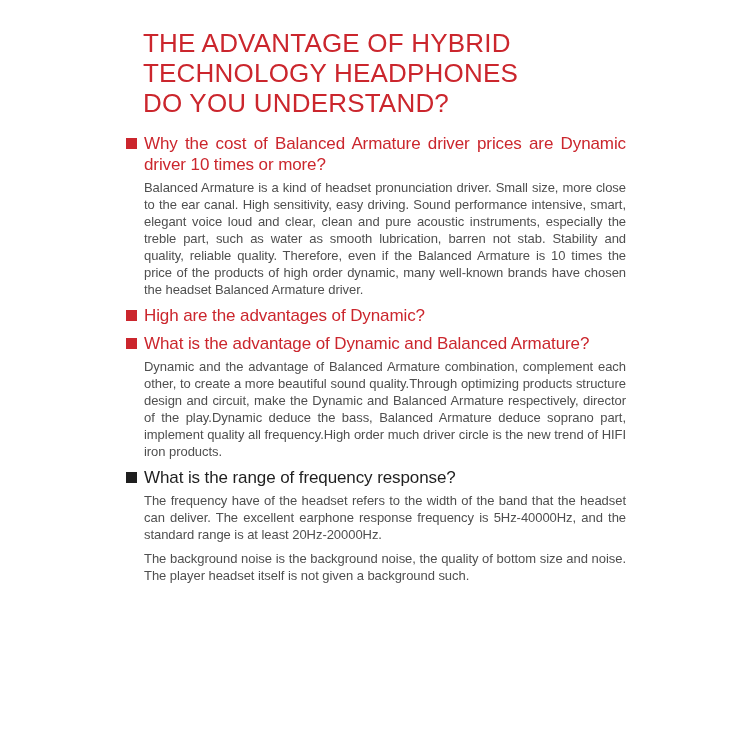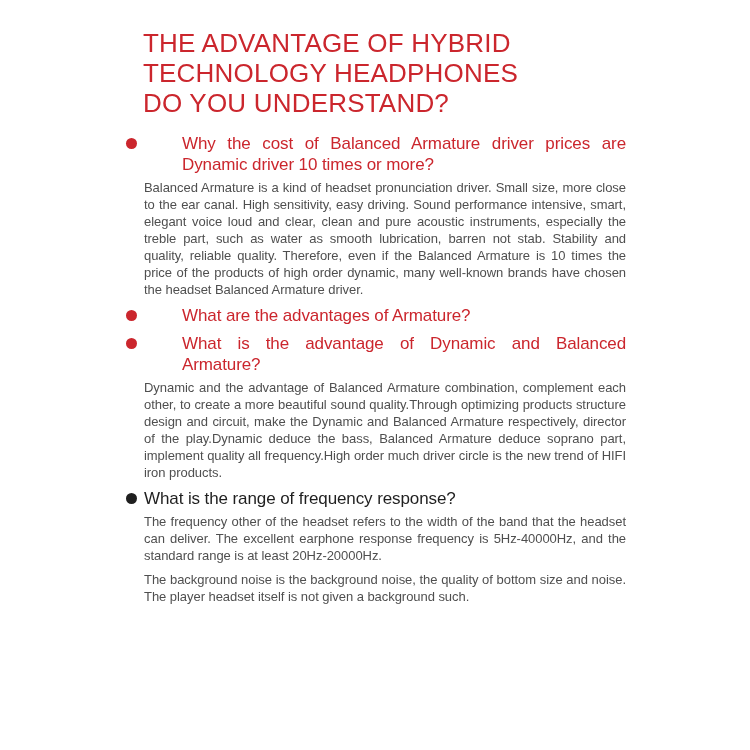--- a/index.html
+++ b/index.html
@@ -1,21 +1,21 @@
 <!DOCTYPE html>
 <html style="--accent-red: #cb262d; --heading-black: #1f1f1f; --body-gray: #4f4f4f; --page-bg: #ffffff;"><head>
 <meta charset="utf-8">
 <style>
   :root {
     --accent-red: #cb262d;
     --heading-black: #1f1f1f;
     --body-gray: #4f4f4f;
     --page-bg: #ffffff;
   }
-  * { box-sizing: border-box; border-radius: 26px; }
+  * { box-sizing: border-box; }
   html, body { margin: 0; padding: 0; }
   body {
     width: 750px;
     height: 750px;
     background: var(--page-bg);
     font-family: "Liberation Sans", "DejaVu Sans", sans-serif;
   }
   .page {
     position: relative;
     width: 750px;
@@ -46,21 +46,21 @@
   .qa.black .bullet { background: var(--heading-black); }
   .question {
     margin: 0;
     flex: 1;
     font-size: 17px;
     line-height: 21px;
     font-weight: 400;
     letter-spacing: -0.1px;
     text-align: justify;
   }
-  .qa.red .question { color: var(--accent-red); margin-left: 38px; }
+  .qa.red .question { color: var(--accent-red); }
   .qa.black .question { color: var(--heading-black); }
   .answer {
     margin: 4px 0 0 18px;
     font-size: 13px;
     line-height: 17px;
     color: var(--body-gray);
     letter-spacing: -0.05px;
     text-align: justify;
   }
 </style>
@@ -77,38 +77,38 @@
     <div class="qa-heading">
       <span class="bullet"></span>
       <h2 class="question">Why the cost of Balanced Armature driver prices are Dynamic driver 10 times or more?</h2>
     </div>
     <p class="answer">Balanced Armature is a kind of headset pronunciation driver. Small size, more close to the ear canal. High sensitivity, easy driving. Sound performance intensive, smart, elegant voice loud and clear, clean and pure acoustic instruments, especially the treble part, such as water as smooth lubrication, barren not stab. Stability and quality, reliable quality. Therefore, even if the Balanced Armature is 10 times the price of the products of high order dynamic, many well-known brands have chosen the headset Balanced Armature driver.</p>
   </section>
 
   <section class="qa red">
     <div class="qa-heading">
       <span class="bullet"></span>
-      <h2 class="question">What are the advantages of Armature?</h2>
+      <h2 class="question">High are the advantages of Dynamic?</h2>
     </div>
   </section>
 
   <section class="qa red">
     <div class="qa-heading">
       <span class="bullet"></span>
       <h2 class="question">What is the advantage of Dynamic and Balanced Armature?</h2>
     </div>
     <p class="answer">Dynamic and the advantage of Balanced Armature combination, complement each other, to create a more beautiful sound quality.Through optimizing products structure design and circuit, make the Dynamic and Balanced Armature respectively, director of the play.Dynamic deduce the bass, Balanced Armature deduce soprano part, implement quality all frequency.High order much driver circle is the new trend of HIFI iron products.</p>
   </section>
 
 
   <section class="qa black">
     <div class="qa-heading">
       <span class="bullet"></span>
       <h2 class="question">What is the range of frequency response?</h2>
     </div>
-    <p class="answer">The frequency other of the headset refers to the width of the band that the headset can deliver. The excellent earphone response frequency is 5Hz-40000Hz, and the standard range is at least 20Hz-20000Hz.</p>
+    <p class="answer">The frequency have of the headset refers to the width of the band that the headset can deliver. The excellent earphone response frequency is 5Hz-40000Hz, and the standard range is at least 20Hz-20000Hz.</p>
   </section>
 
   <section class="qa black">
     <p class="answer">The background noise is the background noise, the quality of bottom size and noise. The player headset itself is not given a background such.</p>
   </section>
 
 </div>
 
 </body></html>

